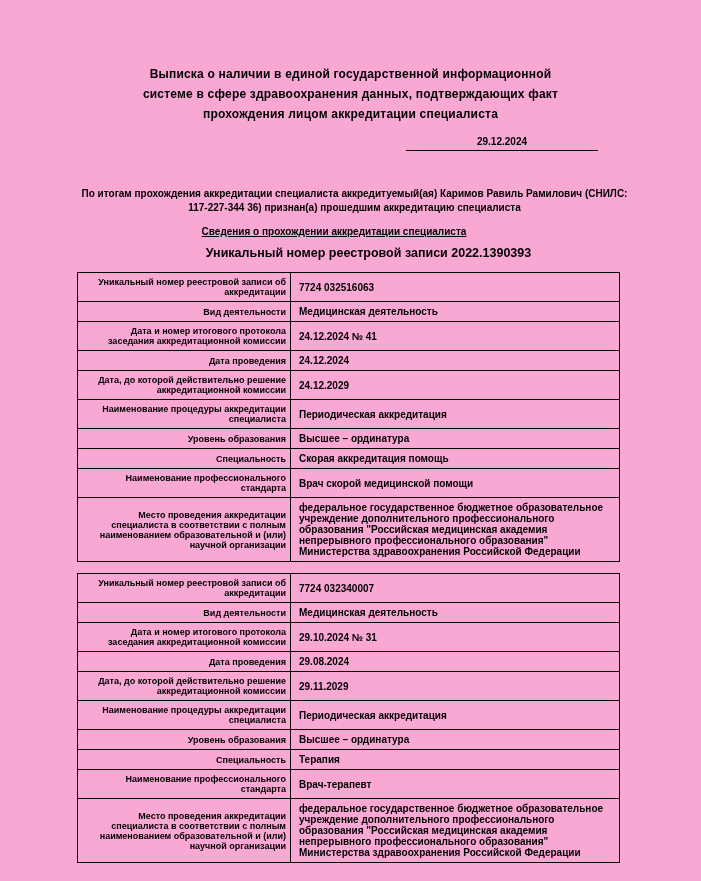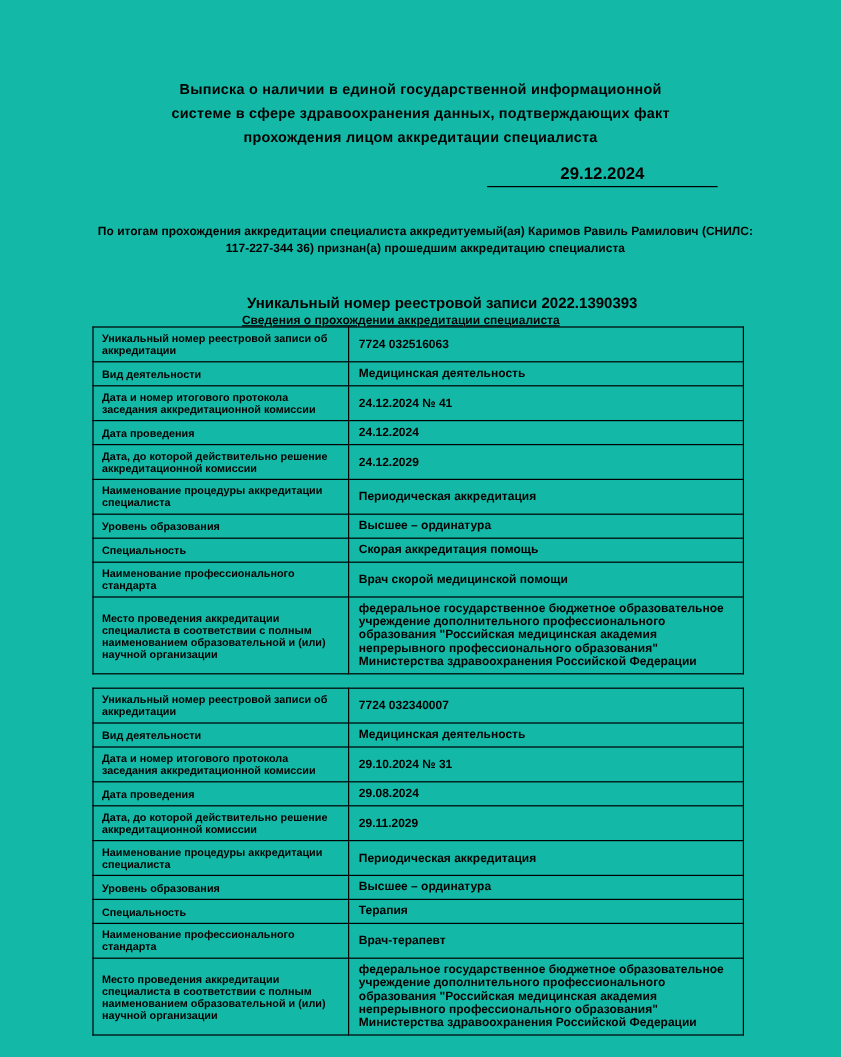--- a/index.html
+++ b/index.html
@@ -4,21 +4,21 @@
 <style>
   html, body {
     margin: 0;
     padding: 0;
     background: #ffffff;
   }
   .page {
     position: relative;
     width: 701px;
     height: 881px;
-    background: #14b8a6;
+    background: #f9a8d4;
     overflow: hidden;
     font-family: "Liberation Sans", sans-serif;
     font-weight: 700;
     color: #000000;
   }
   .doc-title {
     position: absolute;
     top: 64px;
     left: 0;
     width: 701px;
@@ -26,21 +26,21 @@
     font-size: 12px;
     line-height: 20px;
     letter-spacing: 0.2px;
   }
   .date-block {
     position: absolute;
     top: 136px;
     left: 406px;
     width: 192px;
     text-align: center;
-    font-size: 14px;
+    font-size: 10px;
   }
   .date-value {
     display: block;
     padding-bottom: 3px;
     border-bottom: 1.5px solid #000;
   }
   .date-caption {
     display: block;
     padding-top: 2px;
   }
@@ -55,21 +55,20 @@
     line-height: 13.5px;
   }
   .section-heading {
     position: absolute;
     top: 226px;
     left: 0;
     width: 668px;
     text-align: center;
     font-size: 10px;
     text-decoration: underline;
-    margin-top: 36px;
   }
   .record-heading {
     position: absolute;
     top: 246px;
     left: 0;
     width: 701px;
     text-align: center;
     font-size: 12.5px;
     padding-left: 18px;
   }
@@ -93,20 +92,21 @@
     padding: 4px;
   }
   .acc-table td.label-cell {
     width: 213px;
     font-size: 9px;
     line-height: 10px;
     font-weight: 700;
     padding-left: 7px;
     padding-right: 4px;
     box-sizing: border-box;
+    text-align: right;
   }
   .acc-table td.value-cell {
     font-size: 10px;
     line-height: 11px;
     font-weight: 700;
     padding-left: 8px;
     padding-right: 3px;
   }
 </style>
 </head>

